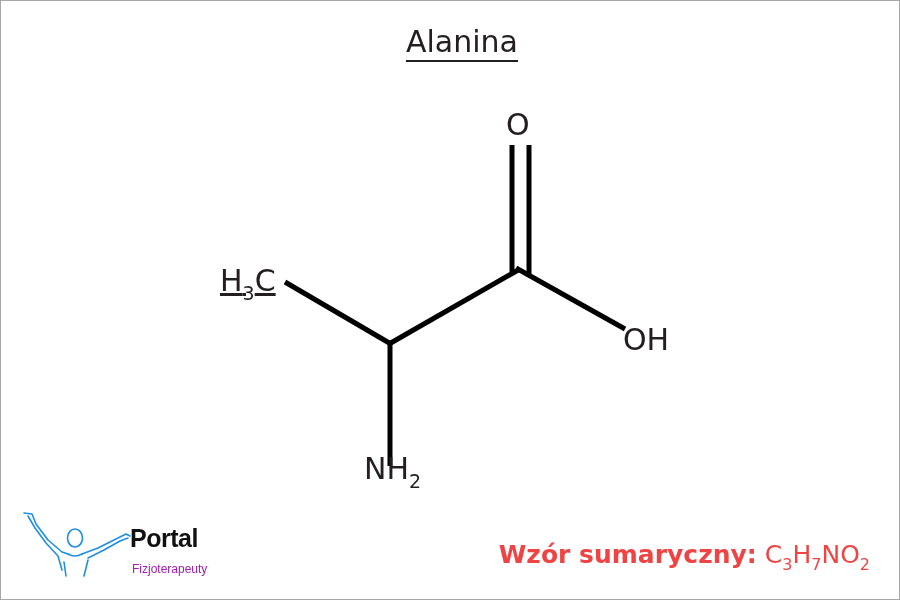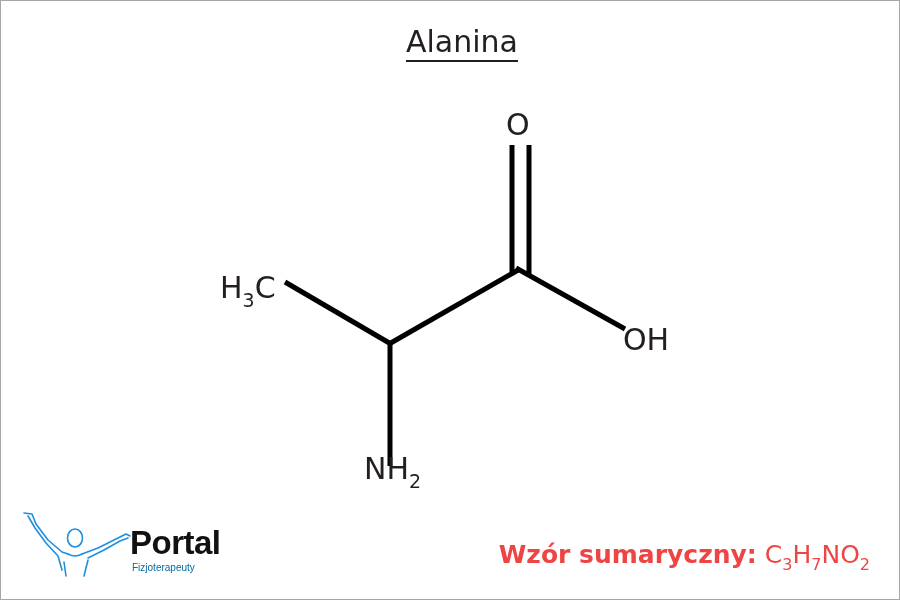--- a/index.html
+++ b/index.html
@@ -7,22 +7,22 @@
   .frame { position: absolute; left: 0; top: 0; width: 898px; height: 598px; border: 1px solid #a6a6a6; background: #fff; }
   .title { position: absolute; left: 12px; width: 900px; top: 24px; text-align: center; }
   .title span { font-size: 30px; color: #231f20; text-decoration: underline; text-decoration-thickness: 2px; text-underline-offset: 8px; letter-spacing: 0px; }
   svg.mol { position: absolute; left: 0; top: 0; }
   .atom { position: absolute; font-size: 30px; color: #231f20; line-height: 1; }
   .atom sub { font-size: 19px; vertical-align: -9px; line-height: 0; }
   .formula { position: absolute; right: 30px; top: 540px; font-size: 25px; color: #ef4444; white-space: nowrap; }
   .formula .lbl { font-weight: bold; }
   .formula sub { font-size: 16px; vertical-align: -7px; line-height: 0; }
   .logo { position: absolute; left: 18px; top: 510px; width: 230px; height: 75px; }
-  .logo .brand { position: absolute; left: 112px; top: 14px; font-size: 33px; font-weight: bold; color: #111; letter-spacing: -0.5px; font-family: "Liberation Sans", sans-serif; }
-  .logo .sub { position: absolute; left: 114px; top: 52px; font-size: 10px; color: #0369a1; font-family: "Liberation Sans", sans-serif; }
+  .logo .brand { position: absolute; left: 112px; top: 14px; font-size: 25px; font-weight: bold; color: #111; letter-spacing: -0.5px; font-family: "Liberation Sans", sans-serif; }
+  .logo .sub { position: absolute; left: 114px; top: 52px; font-size: 12px; color: #a21caf; font-family: "Liberation Sans", sans-serif; }
 </style>
 </head>
 <body>
 
 <div class="frame"></div>
 
 <div class="title">
   <span>Alanina</span>
 </div>
 
@@ -30,21 +30,21 @@
   <g stroke="#000" stroke-width="5" stroke-linecap="butt" fill="none">
     <line x1="285" y1="282" x2="391" y2="344"></line>
     <line x1="389" y1="344" x2="520" y2="269"></line>
     <line x1="512" y1="145" x2="512" y2="272"></line>
     <line x1="529" y1="145" x2="529" y2="276"></line>
     <line x1="516" y1="268" x2="625" y2="329"></line>
     <line x1="390" y1="342" x2="390" y2="466"></line>
   </g>
 </svg>
 
-<div class="atom" style="left:220px; top:273px;">
+<div class="atom" style="left:220px; top:266px;text-decoration:underline;">
   <span>H</span><sub>3</sub><span>C</span>
 </div>
 
 <div class="atom" style="left:506px; top:110px;">
   <span>O</span>
 </div>
 
 <div class="atom" style="left:623px; top:325px;">
   <span>OH</span>
 </div>

